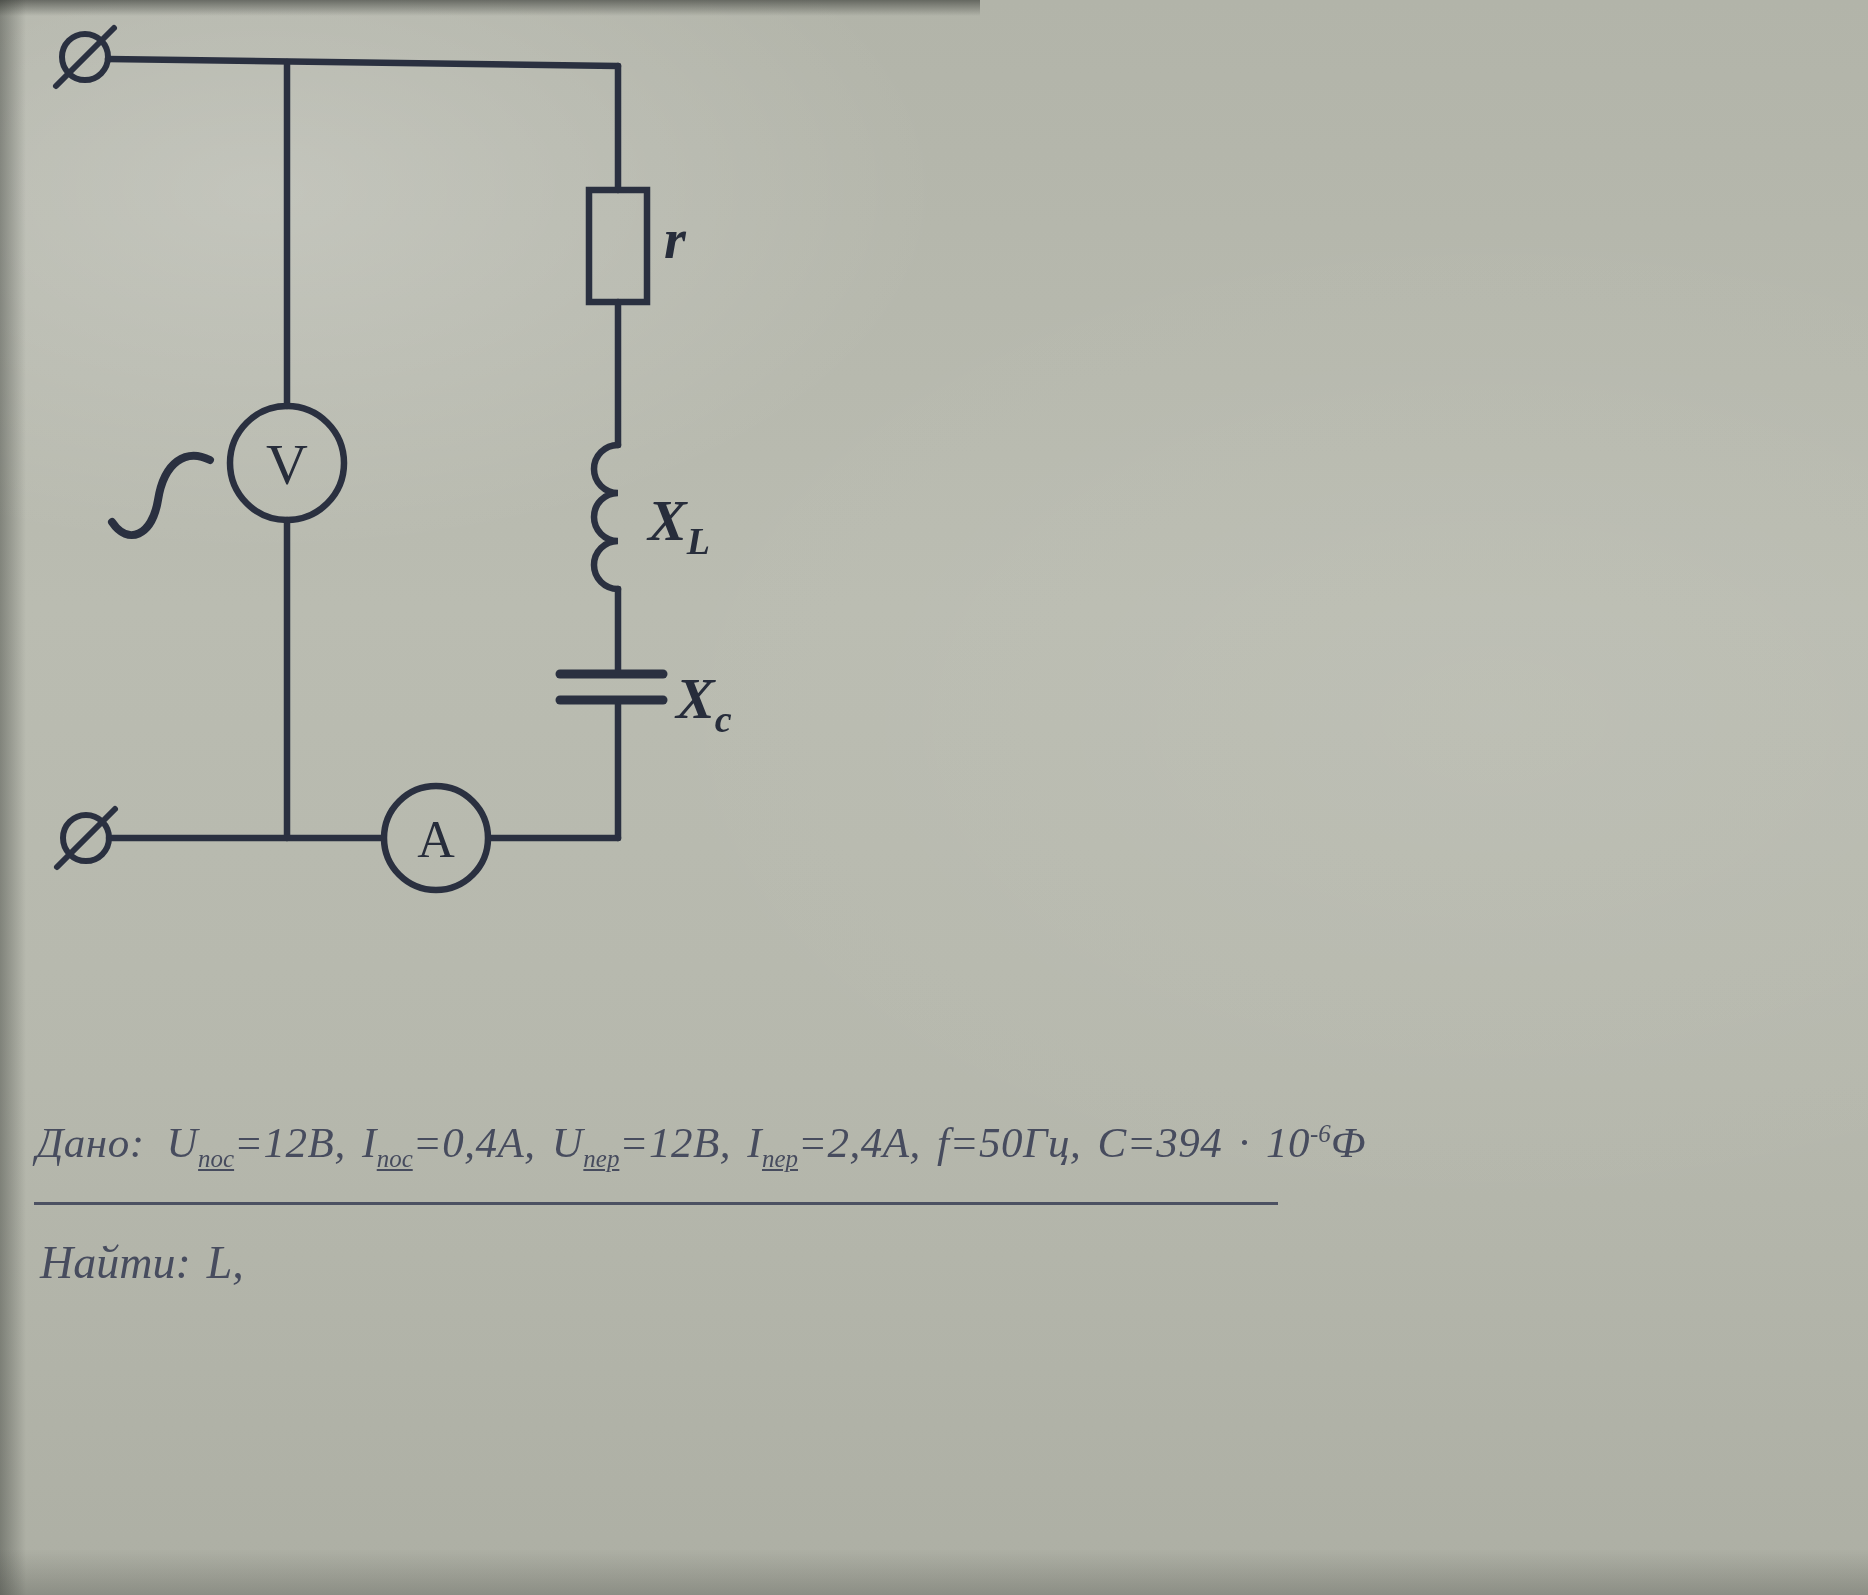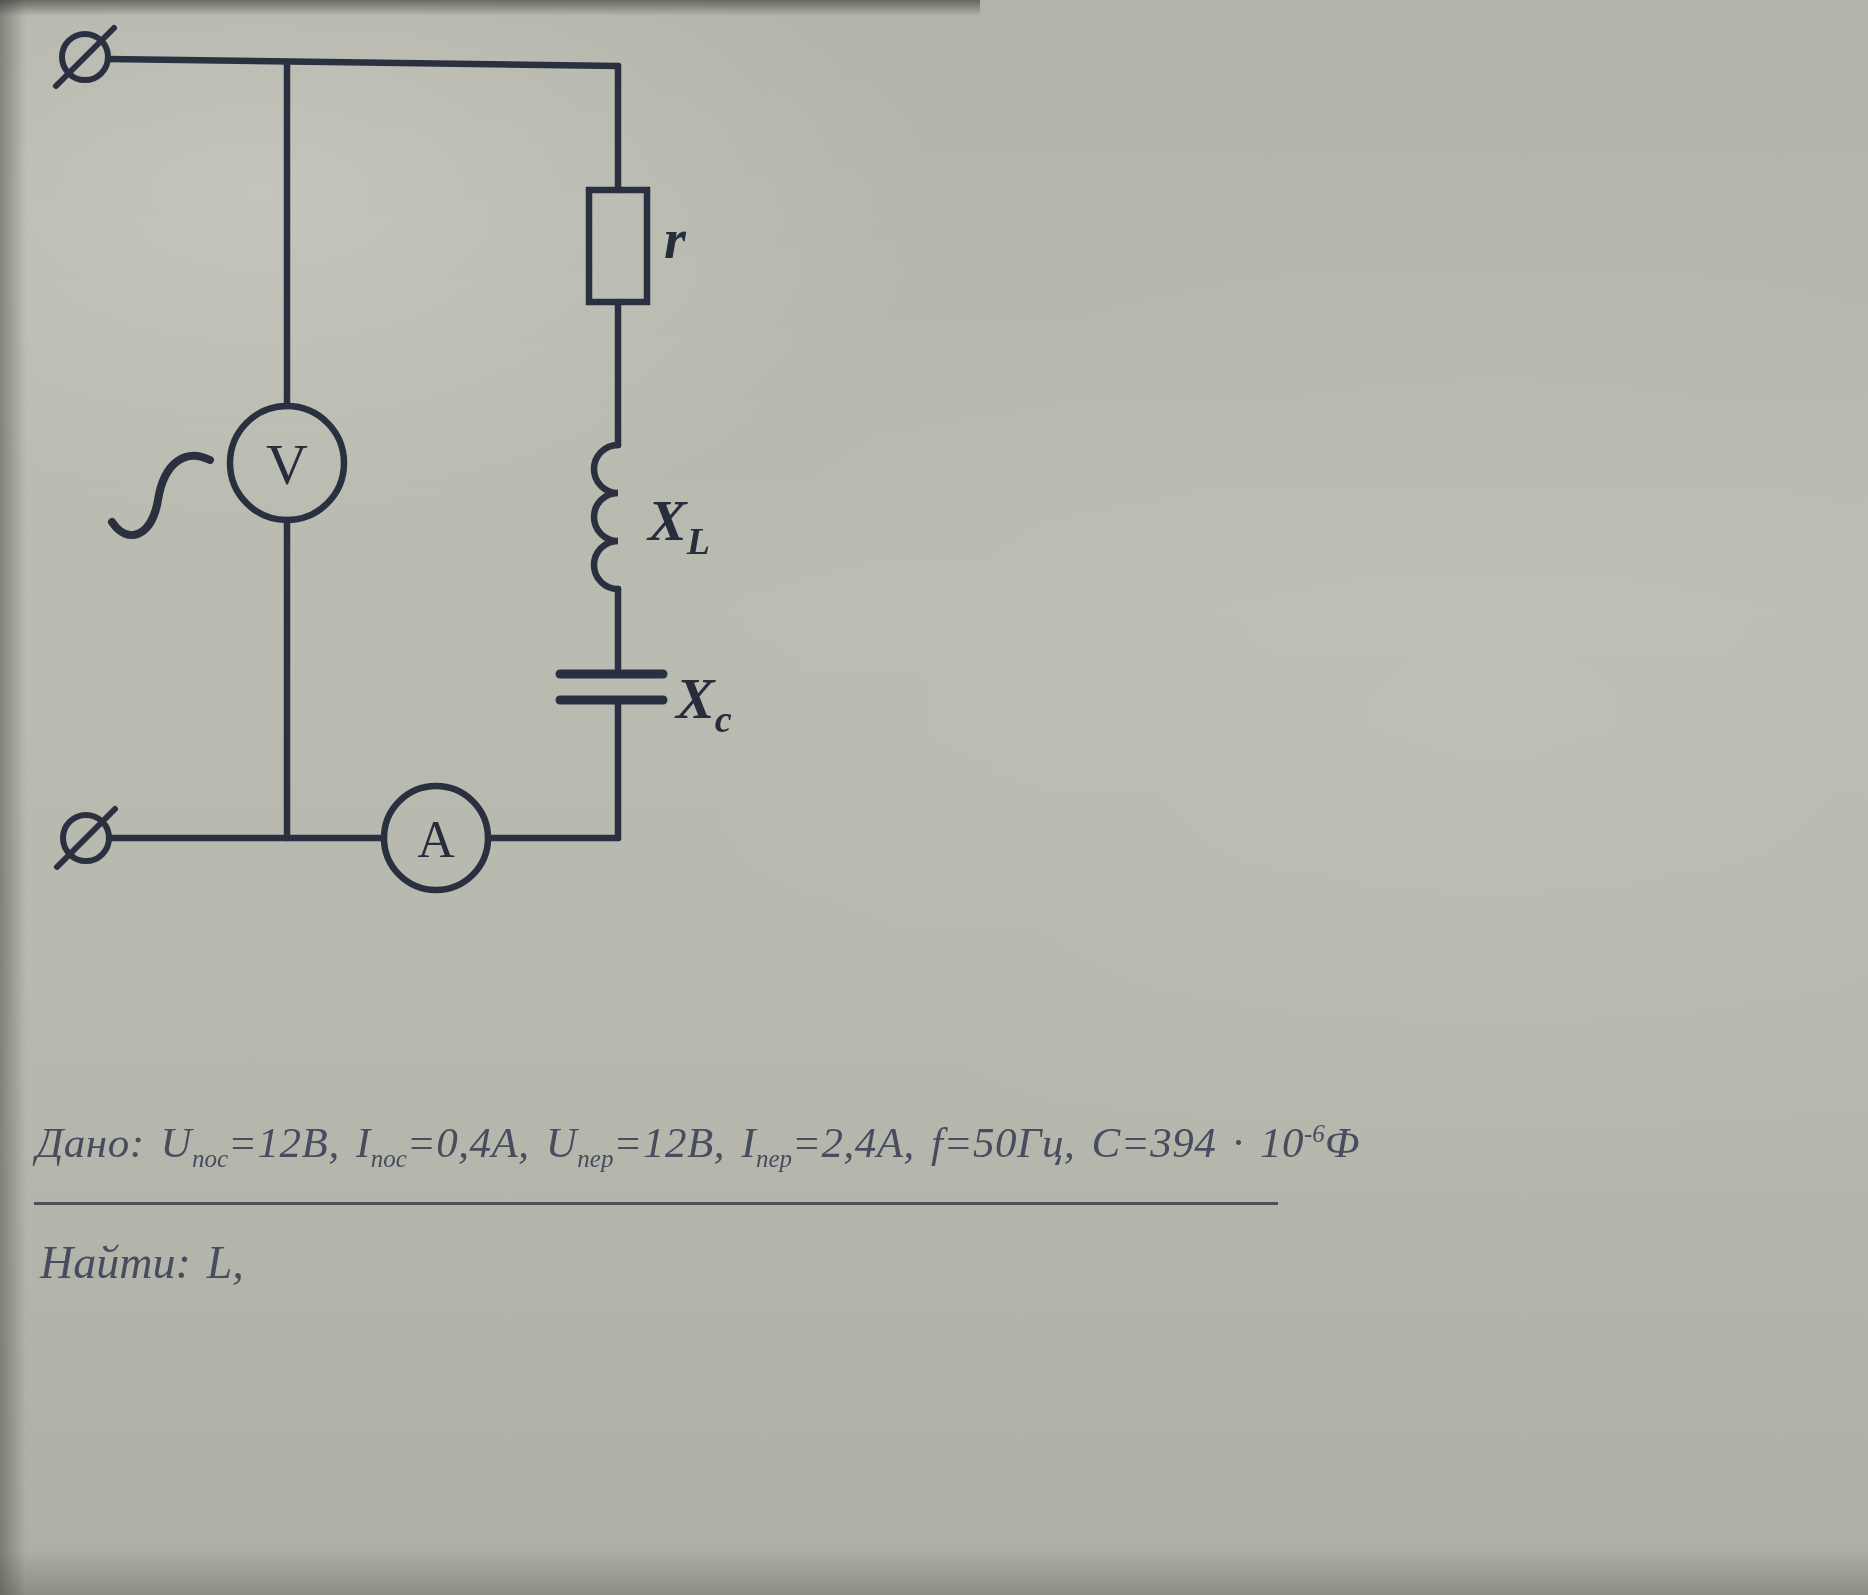--- a/index.html
+++ b/index.html
@@ -31,22 +31,22 @@
   }
   svg.circuit { position: absolute; left: 0; top: 0; }
   .stroke { stroke: #2a3040; fill: none; stroke-linecap: round; }
   text.meter, text.lab { font-family: "Liberation Serif", serif; fill: #272d3b; }
 
   .formula-line {
     position: absolute; left: 36px; top: 1118px; width: 1800px;
     color: #474c5e; font-style: italic; font-size: 43px;
     letter-spacing: 0.5px; word-spacing: 5px; white-space: nowrap;
   }
-  .formula-line .g-label { margin-right: 16px; font-family: Liberation Serif, serif; }
-  .formula-line sub { font-size: 0.58em; letter-spacing: 0; }
+  .formula-line .g-label { margin-right: 22px; font-family: Liberation Serif, serif; }
+  .formula-line sub { font-size: 0.58em; letter-spacing: 0; text-decoration: underline; }
   .formula-line sup { font-size: 0.58em; letter-spacing: 0; }
   .underline {
     position: absolute; left: 34px; top: 1202px; width: 1244px;
     border-top: 3px solid #4c5162;
   }
   .find-line {
     position: absolute; left: 40px; top: 1236px;
     color: #474c5e; font-style: italic; font-size: 46px;
   }
   .find-line .f-label { margin-right: 16px; }

